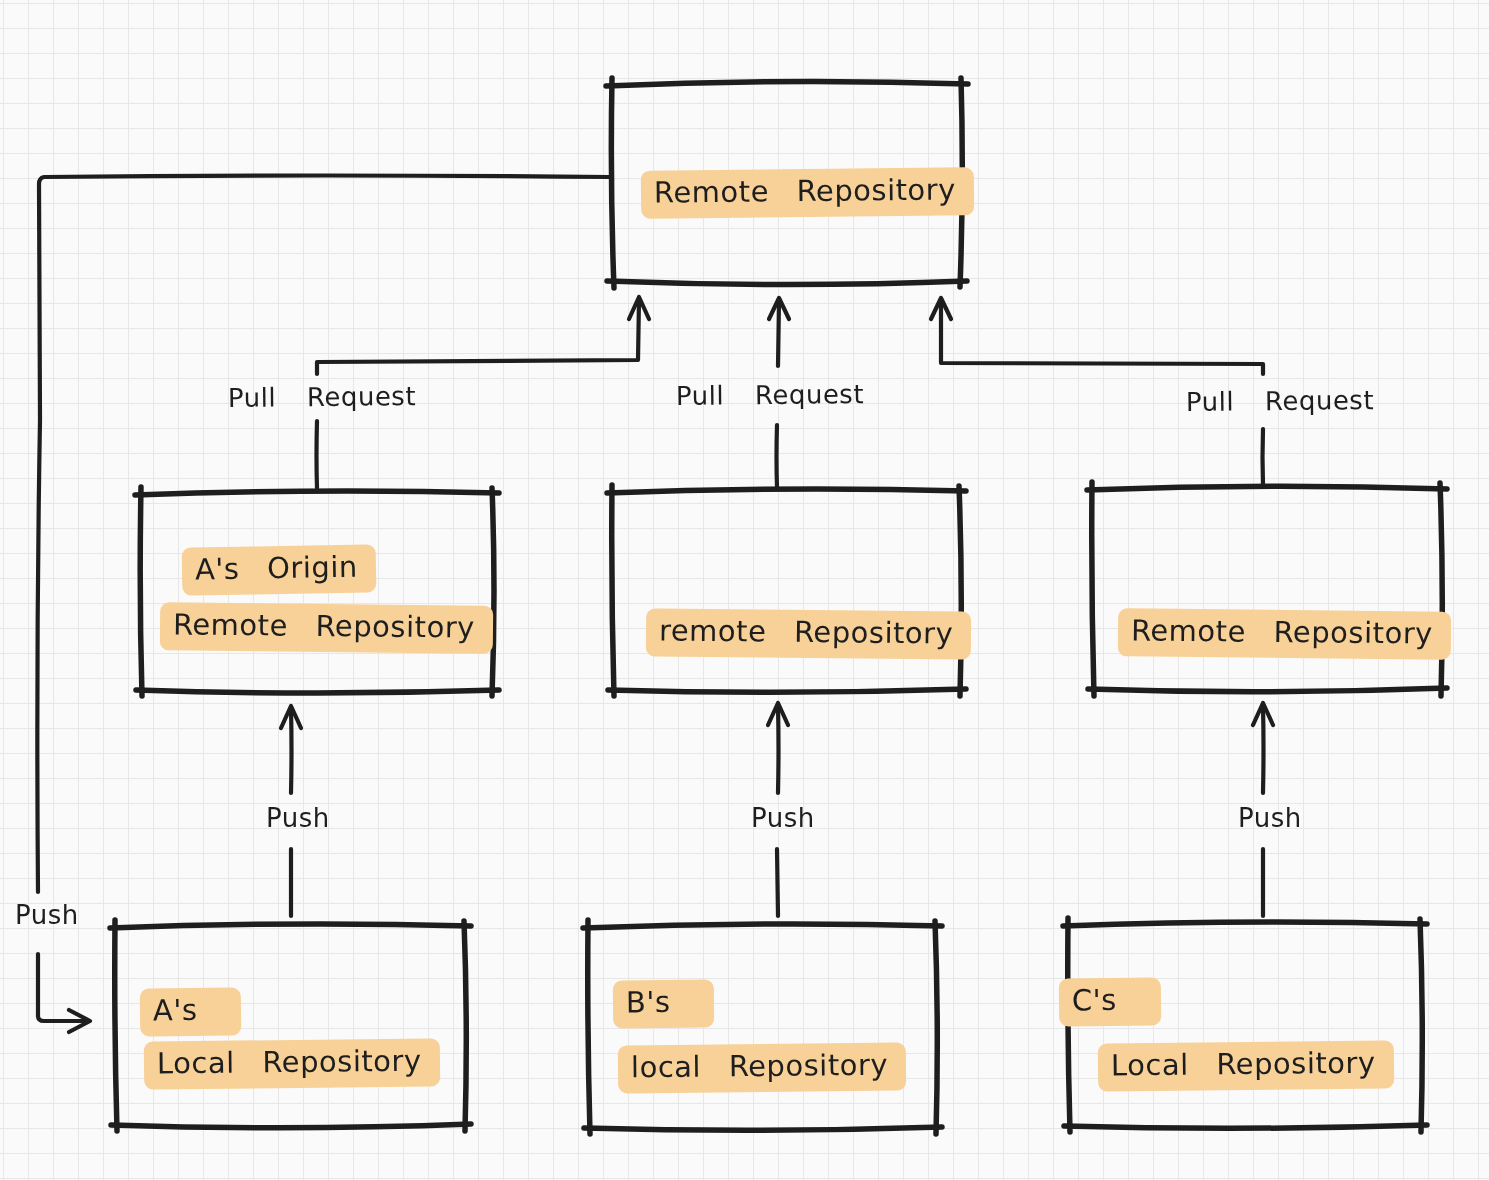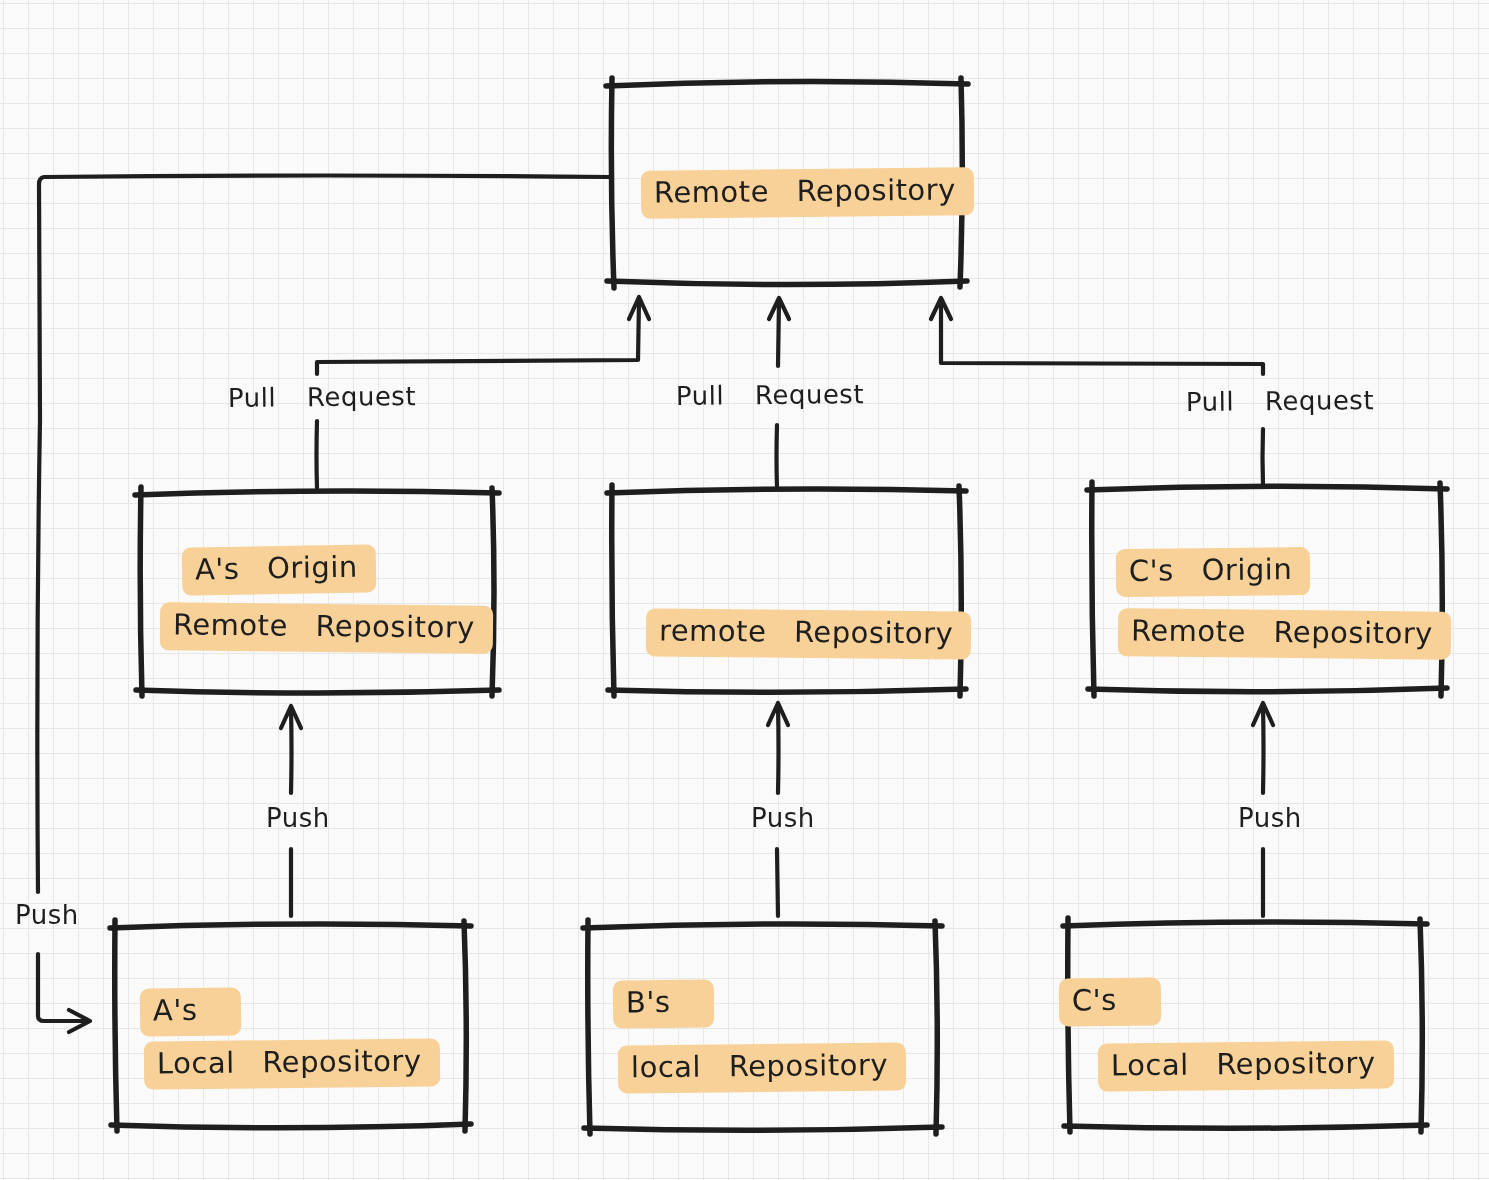--- a/index.html
+++ b/index.html
@@ -166,23 +166,20 @@
     <span class="hl r-neg1">A's Origin</span>
   </div>
   <div class="lbl box-line" style="left:160px; top:604px;">
     <span class="hl r-pos05">Remote Repository</span>
   </div>
 
   <div class="lbl box-line" style="left:646px; top:610px;">
     <span class="hl r-pos05">remote Repository</span>
   </div>
 
-  <div class="lbl box-line" style="left:1116px; top:548px;">
-    <span class="hl r-neg05">C's Origin</span>
-  </div>
   <div class="lbl box-line" style="left:1118px; top:610px;">
     <span class="hl r-pos05">Remote Repository</span>
   </div>
 
   <div class="lbl box-line" style="left:140px; top:976px;margin-top:12px;">
     <span class="hl hl-short r-neg05">A's</span>
   </div>
   <div class="lbl box-line" style="left:144px; top:1040px;">
     <span class="hl r-neg05">Local Repository</span>
   </div>

